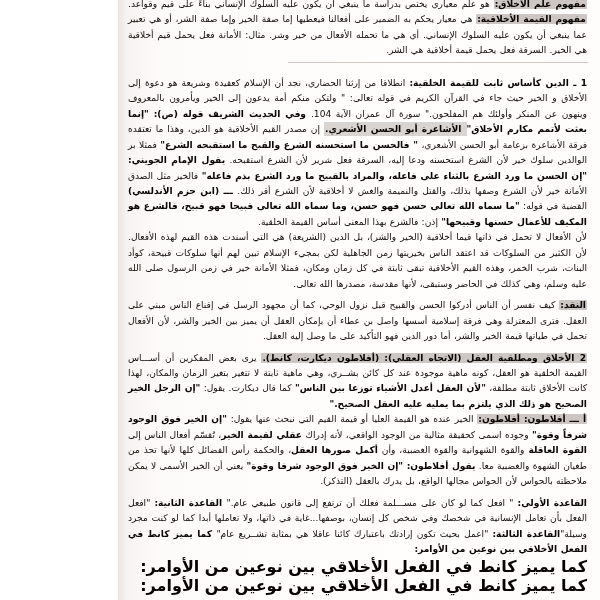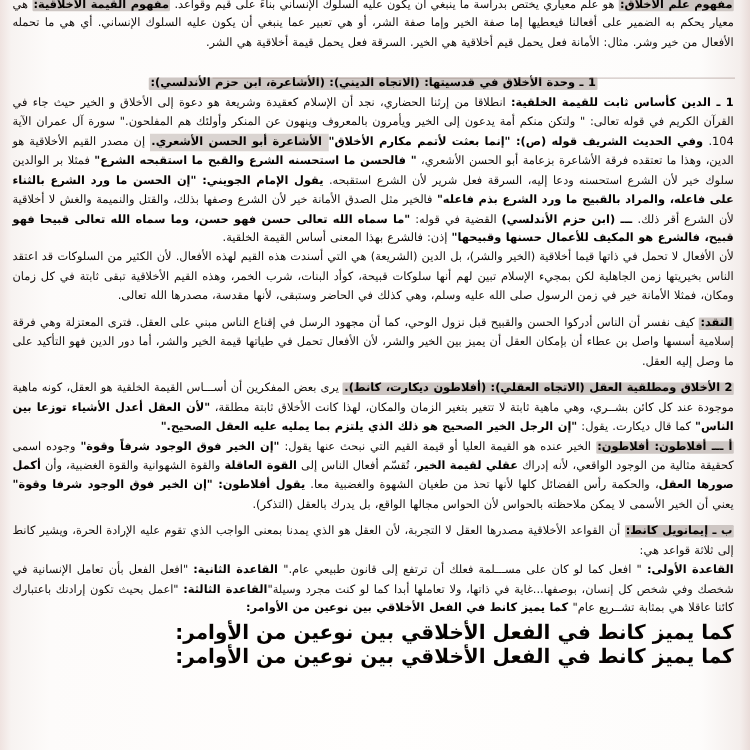--- a/index.html
+++ b/index.html
@@ -4,21 +4,21 @@
 <title>Scanned Arabic Ethics Document</title>
 <style>
   html, body {
     margin: 0;
     padding: 0;
     background: #ffffff;
   }
 
   #page {
     position: relative;
-    width: 600px;
+    width: 482px;
     height: 600px;
     overflow: hidden;
     background: #f97316;
     font-family: "DejaVu Sans", "Liberation Sans", sans-serif;
   }
 
   
   .sheet {
     position: absolute;
     inset: 0;
@@ -98,23 +98,20 @@
         <b class="hl">مفهوم القيمة الأخلاقية:</b><span> هي معيار يحكم به الضمير على أفعالنا فيعطيها إما صفة الخير وإما صفة الشر، أو هي تعبير عما ينبغي أن يكون عليه السلوك الإنساني. أي هي ما تحمله الأفعال من خير وشر. مثال: الأمانة فعل يحمل قيم أخلاقية هي الخير. السرقة فعل يحمل قيمة أخلاقية هي الشر.</span>
       </p>
     </div>
 
     <div class="rule r1"></div>
 
     <div class="gap-lg"></div>
 
     
     <div class="blk" style="margin-top:8px;">
-      <p class="para" style="text-align:center; text-align-last:center;">
-        <b class="hl">1 ـ وحدة الأخلاق في قدسيتها: (الاتجاه الديني): (الأشاعرة، ابن حزم الأندلسي):</b>
-      </p>
 
       <p class="para">
         <b>1 ـ الدين كأساس ثابت للقيمة الخلقية:</b><span> انطلاقا من إرثنا الحضاري، نجد أن الإسلام كعقيدة وشريعة هو دعوة إلى الأخلاق و الخير حيث جاء في القرآن الكريم في قوله تعالى: " ولتكن منكم أمة يدعون إلى الخير ويأمرون بالمعروف وينهون عن المنكر وأولئك هم المفلحون." سورة آل عمران الآية 104.</span><b> وفي الحديث الشريف قوله (ص): </b><b>"إنما بعثت لأتمم مكارم الأخلاق"</b><b class="hl-soft"> الأشاعرة أبو الحسن الأشعري.</b><span> إن مصدر القيم الأخلاقية هو الدين، وهذا ما تعتقده فرقة الأشاعرة بزعامة أبو الحسن الأشعري، </span><b>" فالحسن ما استحسنه الشرع والقبح ما استقبحه الشرع"</b><span> فمثلا بر الوالدين سلوك خير لأن الشرع استحسنه ودعا إليه، السرقة فعل شرير لأن الشرع استقبحه. </span><b>يقول الإمام الجويني:</b><b> "إن الحسن ما ورد الشرع بالثناء على فاعله، والمراد بالقبيح ما ورد الشرع بذم فاعله"</b><span> فالخير مثل الصدق الأمانة خير لأن الشرع وصفها بذلك، والقتل والنميمة والغش لا أخلاقية لأن الشرع أقر ذلك.</span><b> ـــ (ابن حزم الأندلسي)</b><span> القضية في قوله: </span><b>"ما سماه الله تعالى حسن فهو حسن، وما سماه الله تعالى قبيحا فهو قبيح، فالشرع هو المكيف للأعمال حسنها وقبيحها"</b><span> إذن: فالشرع بهذا المعنى أساس القيمة الخلقية.</span>
       </p>
 
       <p class="para">لأن الأفعال لا تحمل في ذاتها قيما أخلاقية (الخير والشر)، بل الدين (الشريعة) هي التي أسندت هذه القيم لهذه الأفعال. لأن الكثير من السلوكات قد اعتقد الناس بخيريتها زمن الجاهلية لكن بمجيء الإسلام تبين لهم أنها سلوكات قبيحة، كوأد البنات، شرب الخمر، وهذه القيم الأخلاقية تبقى ثابتة في كل زمان ومكان، فمثلا الأمانة خير في زمن الرسول صلى الله عليه وسلم، وهي كذلك في الحاضر وستبقى، لأنها مقدسة، مصدرها الله تعالى.</p>
     </div>
 
     <div class="gap-sm"></div>
 
@@ -135,17 +132,14 @@
 
       <p class="para">
         <b class="hl">أ ـــ أفلاطون: أفلاطون:</b><span> الخير عنده هو القيمة العليا أو قيمة القيم التي نبحث عنها يقول: </span><b>"إن الخير فوق الوجود شرفاً وقوة"</b><span> وجوده اسمى كحقيقة مثالية من الوجود الواقعي، لأنه إدراك </span><b>عقلي لقيمة الخير</b><span>، تُقسّم أفعال الناس إلى </span><b>القوة العاقلة</b><span> والقوة الشهوانية والقوة الغضبية، وأن </span><b>أكمل صورها العقل</b><span>، والحكمة رأس الفضائل كلها لأنها تحذ من طغيان الشهوة والغضبية معا. </span><b>يقول أفلاطون: </b><b>"إن الخير فوق الوجود شرفا وقوة"</b><span> يعني أن الخير الأسمى لا يمكن ملاحظته بالحواس لأن الحواس مجالها الواقع، بل يدرك بالعقل (التذكر).</span>
       </p>
     </div>
 
     <div class="gap-sm"></div>
 
     
     <div class="blk">
-      <p class="para">
-        <b class="hl">ب ـ إيمانويل كانط:</b><span> أن القواعد الأخلاقية مصدرها العقل لا التجربة، لأن العقل هو الذي يمدنا بمعنى الواجب الذي تقوم عليه الإرادة الحرة، ويشير كانط إلى ثلاثة قواعد هي:</span>
-      </p>
 
       <p class="para">
         <b>القاعدة الأولى:</b><span> " افعل كما لو كان على مســـلمة فعلك أن ترتفع إلى قانون طبيعي عام."</span><b> القاعدة الثانية:</b><span> "افعل الفعل بأن تعامل الإنسانية في شخصك وفي شخص كل إنسان، بوصفها...غاية في ذاتها، ولا تعاملها أبدا كما لو كنت مجرد وسيلة"</span><b>القاعدة الثالثة:</b><span> "اعمل بحيث تكون إرادتك باعتبارك كائنا عاقلا هي بمثابة تشــريع عام"</span><b> كما يميز كانط في الفعل الأخلاقي بين نوعين من الأوامر: </b></p><b> كما يميز كانط في الفعل الأخلاقي بين نوعين من الأوامر: </b></div><b> كما يميز كانط في الفعل الأخلاقي بين نوعين من الأوامر: </b></div><b> كما يميز كانط في الفعل الأخلاقي بين نوعين من الأوامر: </b></div>
 </body></html>

